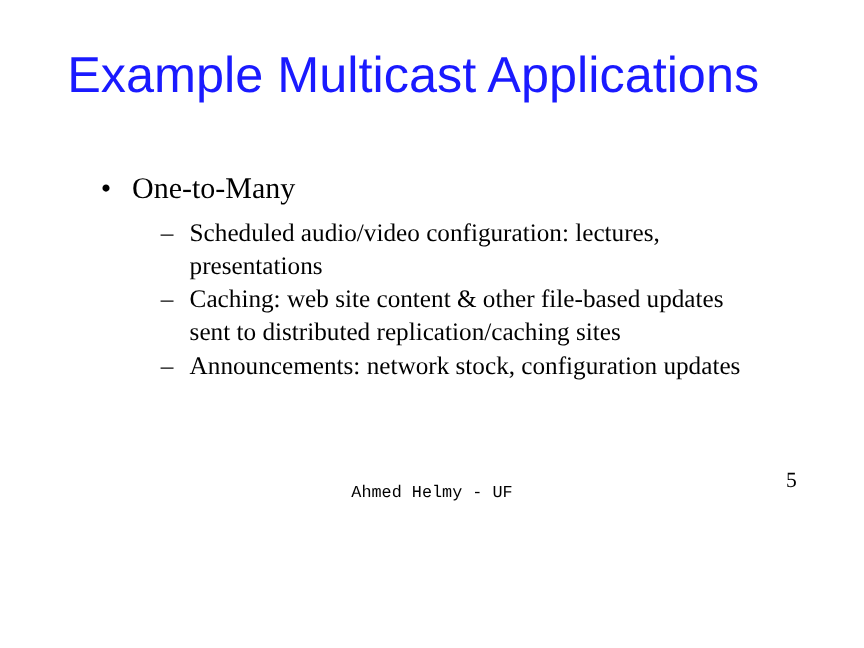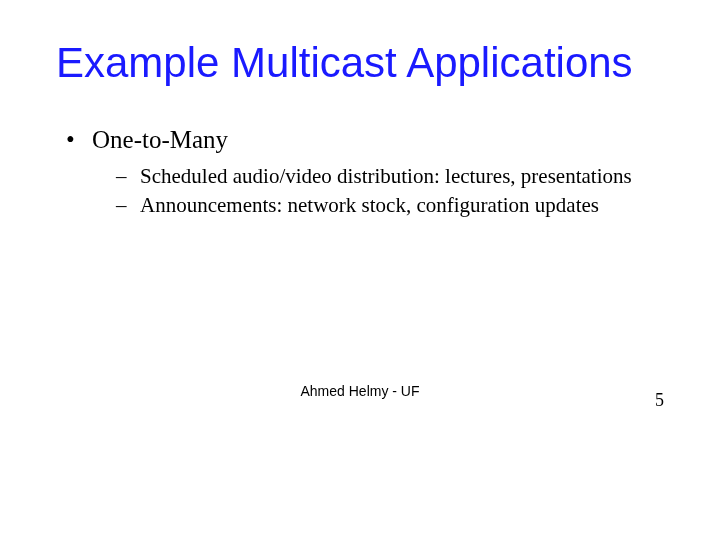--- a/index.html
+++ b/index.html
@@ -25,21 +25,21 @@
     line-height: 1.1;
     margin: 0;
     padding: 40px 0 0 56px;
     font-weight: 400;
   }
   .body-area {
     padding: 38px 60px 0 60px;
   }
   ul.level1 {
     list-style: none;
-    margin: 0;
+    margin: 18px;
     padding: 0;
   }
   ul.level1 > li {
     position: relative;
     padding-left: 32px;
     font-size: 25px;
     line-height: 1.3;
     margin-bottom: 10px;
   }
   ul.level1 > li::before {
@@ -62,26 +62,26 @@
     margin-bottom: 2px;
   }
   ul.level2 > li::before {
     content: "–";
     position: absolute;
     left: 0;
     top: 0;
   }
   .footer-center {
     position: absolute;
-    bottom: 38px;
+    bottom: 18px;
     left: 0;
     width: 100%;
     text-align: center;
     font-size: 14px;
-    font-family: Liberation Sans, sans-serif;
+    font-family: Liberation Mono, monospace;
   }
   .footer-right {
     position: absolute;
     bottom: 26px;
     right: 56px;
     font-size: 18px;
     font-family: "Times New Roman", Times, serif;
   }
 </style>
 </head>
@@ -89,21 +89,22 @@
 
 <div class="slide">
 
   <h1 class="title">Example Multicast Applications</h1>
 
   <div class="body-area">
     <ul class="level1">
       <li>
         <span>One-to-Many</span>
         <ul class="level2">
-          <li><span>Scheduled audio/video distribution: lectures, presentations</span></li>
+          <li><span>Scheduled audio/video configuration: lectures, presentations</span></li>
+          <li><span>Caching: web site content &amp; other file-based updates sent to distributed replication/caching sites</span></li>
           <li><span>Announcements: network stock, configuration updates</span></li>
         </ul>
       </li>
     </ul>
   </div>
 
   <div class="footer-center">Ahmed Helmy - UF</div>
   <div class="footer-right">5</div>
 
 </div>

